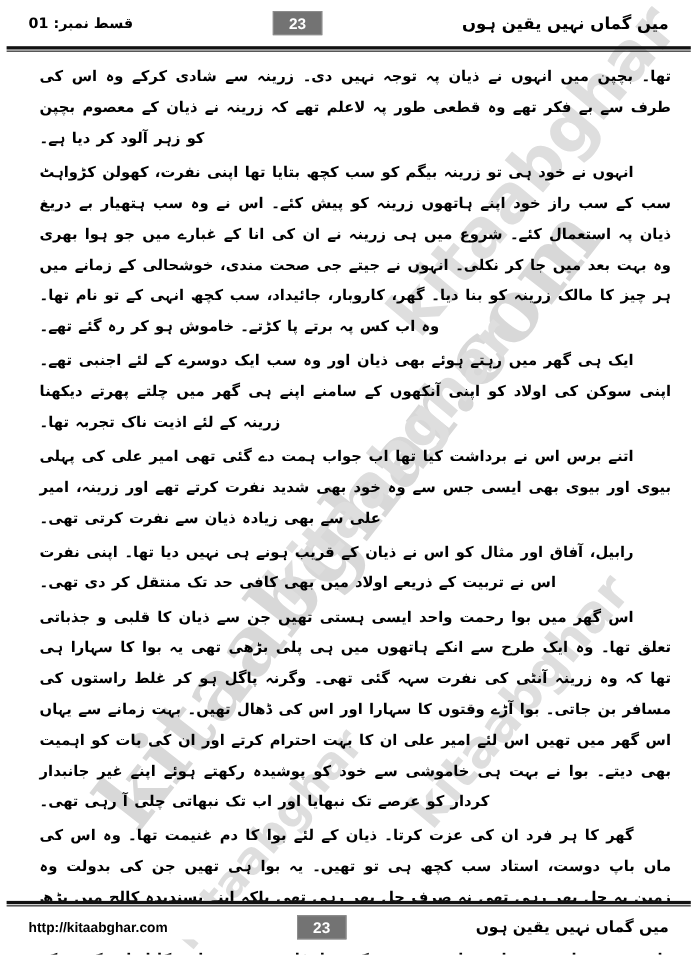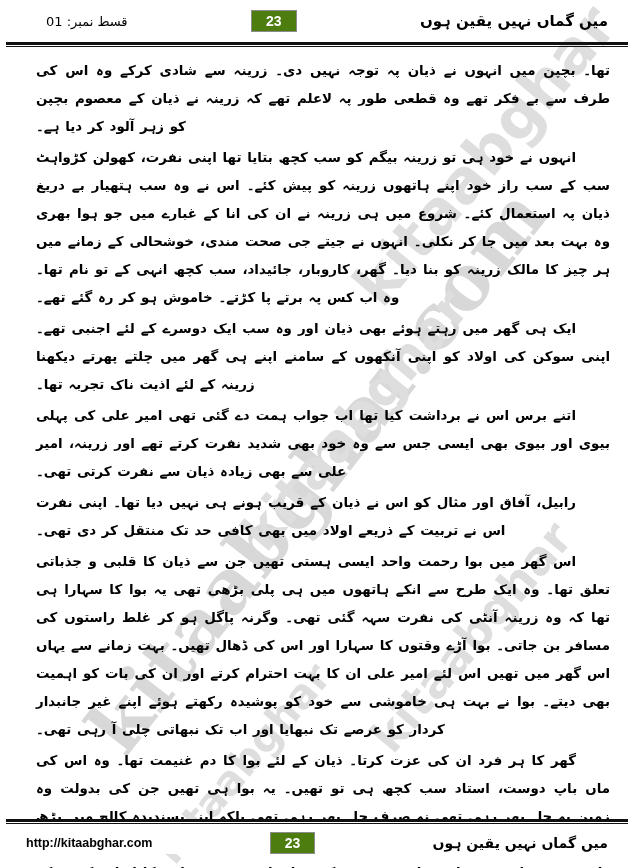--- a/index.html
+++ b/index.html
@@ -72,28 +72,27 @@
   .hdr-title {
     font-family: "DejaVu Sans", sans-serif;
     font-size: 15px;
     font-weight: 700;
     color: #000;
     white-space: nowrap;
   }
   .hdr-episode {
     font-family: "DejaVu Sans", sans-serif;
     font-size: 13px;
-    font-weight: 400;
+    font-weight: 700;
     color: #000;
     white-space: nowrap;
     direction: rtl;
-    margin-left: 20px;
   }
   .page-badge {
-    background: #4d7c0f;
+    background: #737373;
     border: 1px solid #8c8c8c;
     color: #fff;
     font-family: "Liberation Sans", sans-serif;
     font-size: 14px;
     font-weight: 700;
     padding: 2px 14px;
     line-height: 1.15;
     direction: ltr;
   }
 

